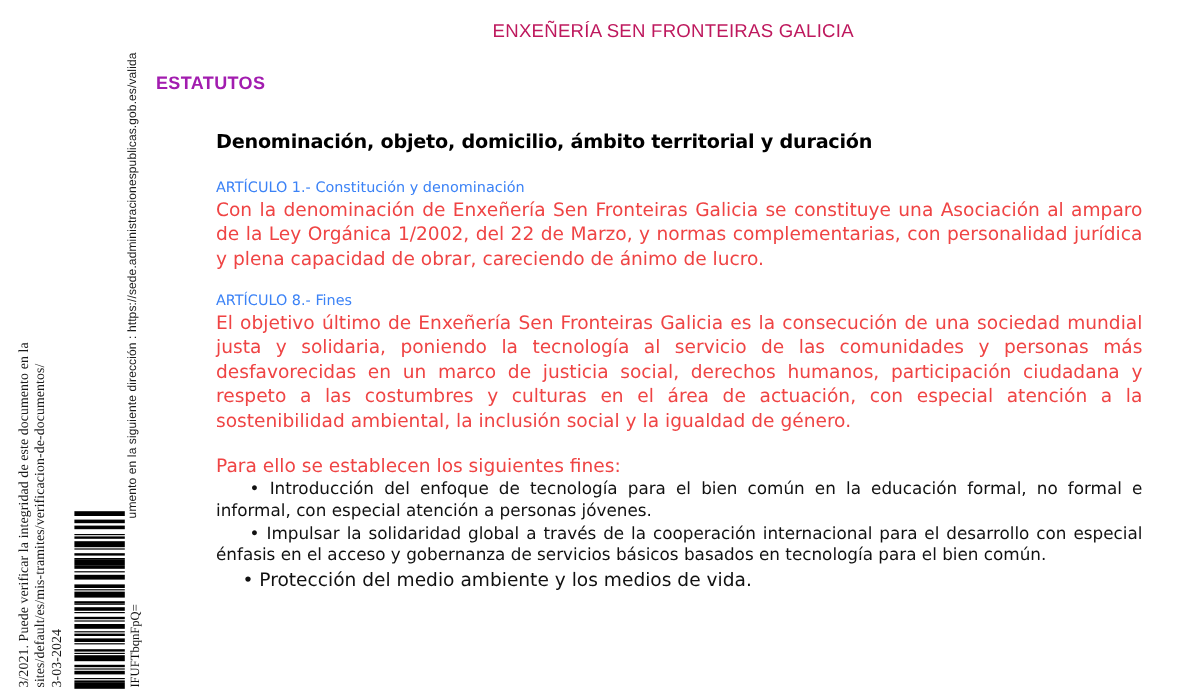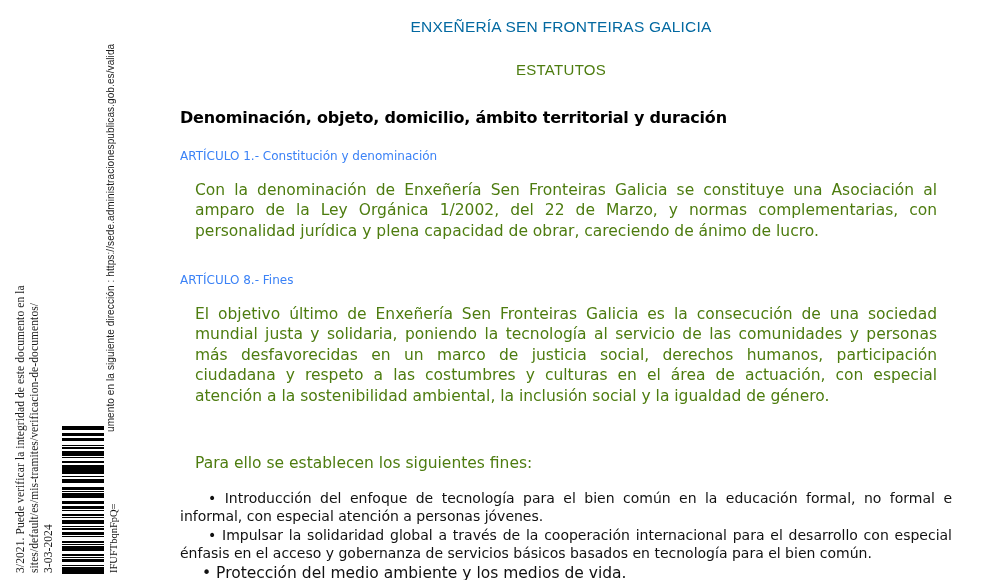--- a/index.html
+++ b/index.html
@@ -92,31 +92,31 @@
     width: 862px;
     height: 580px;
   }
 
   #doc-header {
     text-align: center;
     font-family: "Liberation Sans", sans-serif;
     font-size: 15.5px;
     letter-spacing: 0.2px;
     padding-top: 18px;
-    color: #0369a1;
+    color: #be185d;
   }
 
   #doc-subheader {
-    text-align: center;
+    text-align: left;
     font-family: "Liberation Sans", sans-serif;
     font-size: 15px;
-    font-weight: normal;
+    font-weight: bold;
     letter-spacing: 0.3px;
     padding-top: 25px;
-    color: #4d7c0f;
+    color: #a21caf;
   }
 
   #content {
     padding: 0 40px 0 50px;
     margin-top: 30px;
   }
 
   h2.section-title {
     font-family: "DejaVu Sans", sans-serif;
     font-size: 16px;
@@ -128,24 +128,24 @@
 
   .article-heading {
     font-size: 12px;
     margin: 0;
     line-height: 1.32;
     color: #3b82f6;
   }
 
   p.para {
     font-size: 15.5px;
-    margin: 15px;
+    margin: 0;
     line-height: 1.32;
     text-align: justify;
-    color: #4d7c0f;
+    color: #ef4444;
   }
 
   .block-gap {
     height: 17px;
   }
 
   .bullet-para {
     font-size: 14px;
     margin: 0;
     line-height: 1.32;

